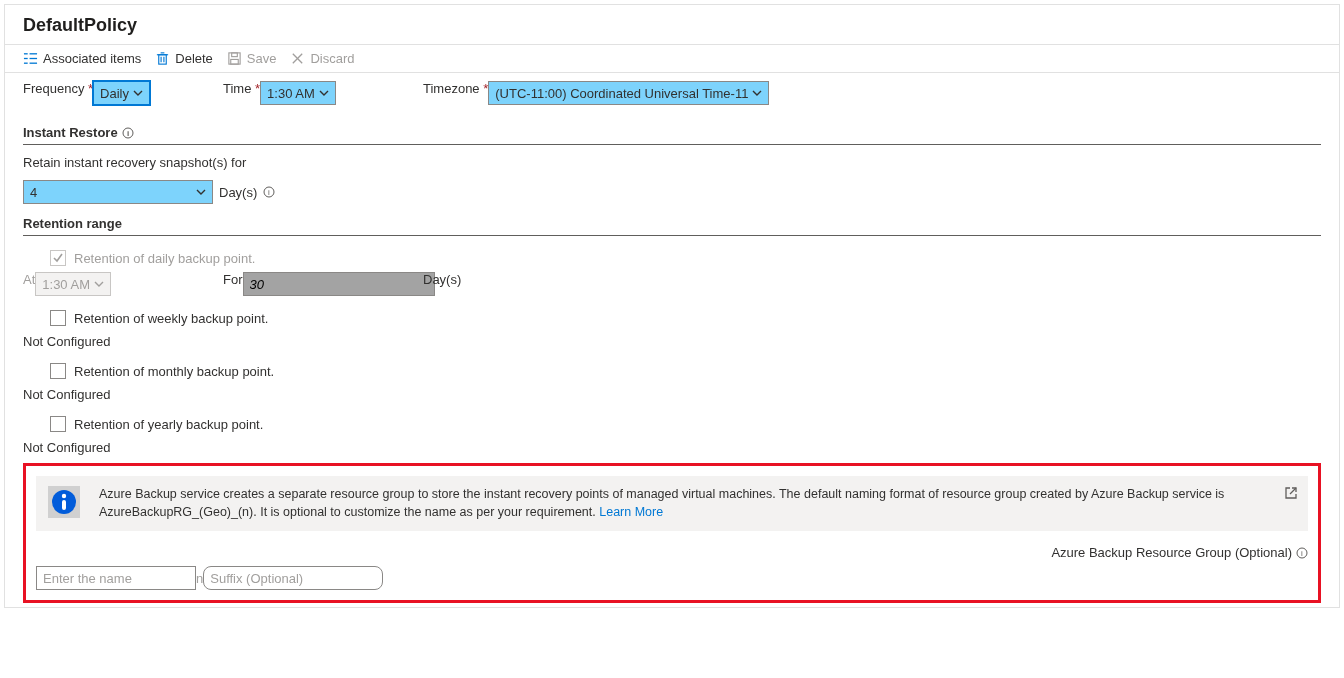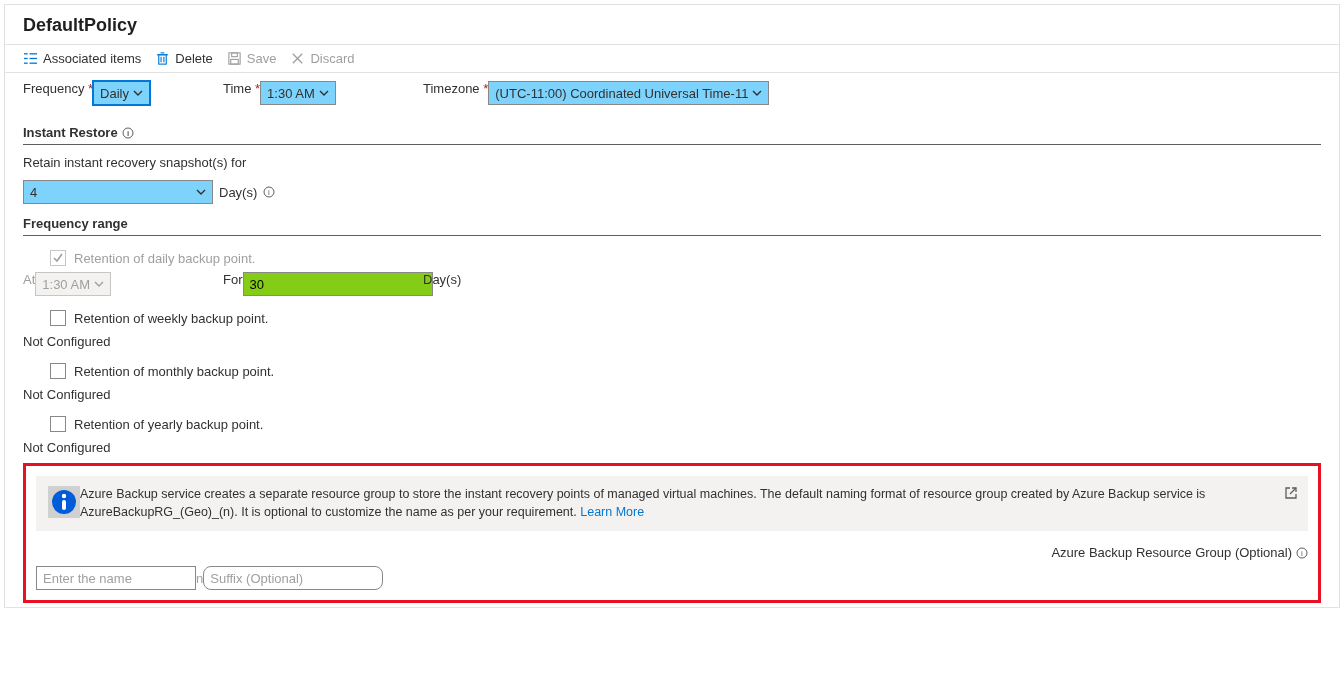--- a/index.html
+++ b/index.html
@@ -64,21 +64,22 @@
     position: absolute;
     right: 5px;
     width: 12px;
     height: 12px;
   }
   .input {
     height: 24px;
     border: 1px solid #8a8886;
     padding: 0 6px;
     font-size: 13px;
-    background: #84cc16;
+    background: #a3a3a3;
+    font-style: italic;
   }
   .section-title {
     font-weight: 600;
     font-size: 13px;
     padding: 12px 0 4px;
     border-bottom: 1px solid #605e5c;
     display: flex;
     align-items: center;
     gap: 4px;
   }
@@ -95,21 +96,21 @@
   .not-conf { color: #323130; margin: 8px 0 4px; }
   .highlight {
     border: 3px solid #e81123;
     padding: 10px;
     margin: 8px 0 0;
   }
   .msgbox {
     background: #f3f2f1;
     padding: 10px 12px;
     display: flex;
-    gap: 0;
+    gap: 19px;
     align-items: flex-start;
     position: relative;
   }
   .msgbox .msgtext { flex: 1; font-size: 12.5px; line-height: 1.4; }
   .link { color: #0078d4; cursor: pointer; }
   .open-ico { position: absolute; right: 10px; top: 10px; width: 14px; height: 14px; }
   .rg-label { margin: 14px 0 6px; display: flex; align-items: center; gap: 4px; justify-content: flex-end; }
   .rg-inputs { display: flex; align-items: center; }
   input[type=text] {
     height: 24px;
@@ -226,21 +227,21 @@
           </svg>
       </div>
       <span>Day(s)</span>
       <svg class="info-ico" viewBox="0 0 12 12">
           <circle cx="6" cy="6" r="5" fill="none" stroke="#605e5c"></circle>
           <text x="6" y="9" text-anchor="middle" font-size="8" fill="#605e5c">i</text>
         </svg>
     </div>
 
     <div class="section-title">
-      <span>Frequency range</span>
+      <span>Retention range</span>
     </div>
 
     <div class="check-row">
       <span class="checkbox disabled">
         <svg width="12" height="12">
             <path d="M2 6l3 3 5-7" fill="none" stroke="#a19f9d" stroke-width="1.6"></path>
           </svg>
       </span>
       <span class="check-label disabled">Retention of daily backup point.</span>
     </div>

